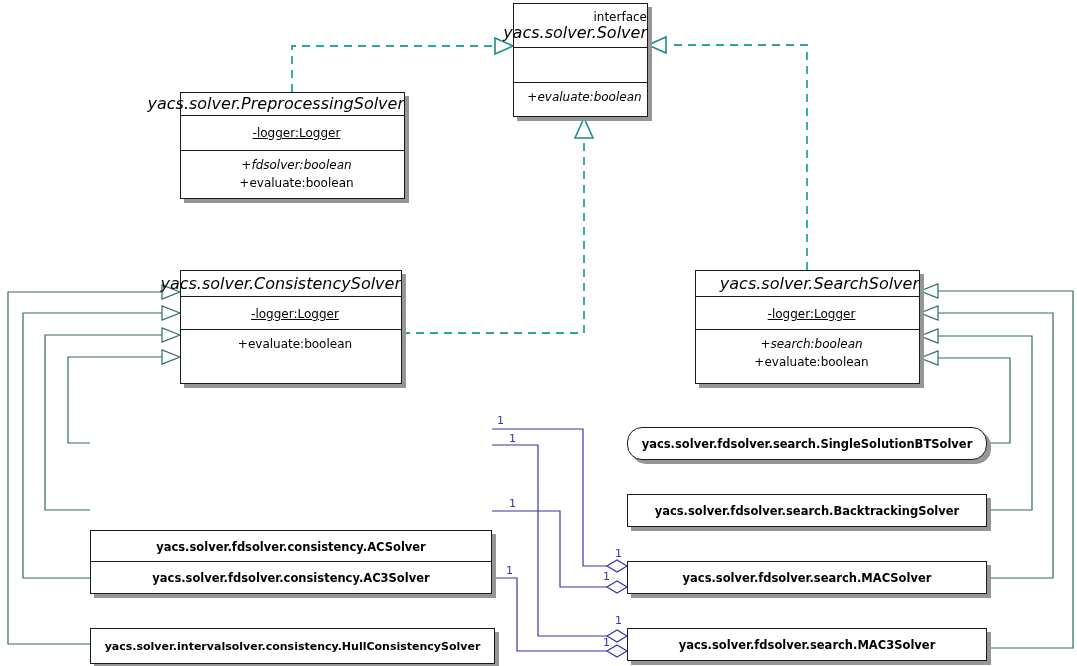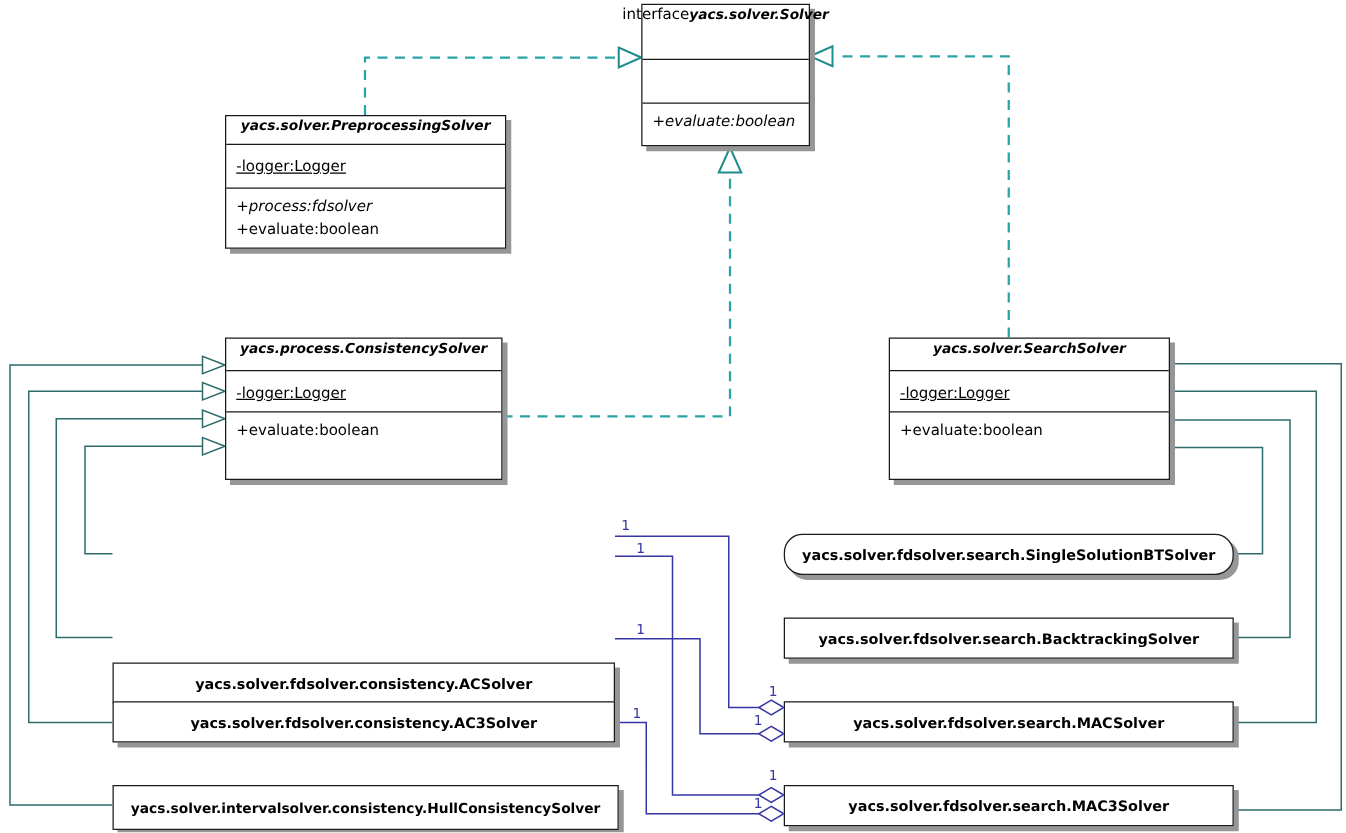--- a/index.html
+++ b/index.html
@@ -23,24 +23,24 @@
   #wires .real{stroke:var(--realization);fill:none;stroke-width:1.8;stroke-dasharray:8 6;}
   #wires .real-head{stroke:#1d8c8c;fill:#ffffff;stroke-width:1.6;}
   #wires .agg{stroke:var(--aggregation);fill:none;stroke-width:1.2;}
   #wires .agg-diamond{stroke:var(--aggregation);fill:#ffffff;stroke-width:1.2;}
 
   .uml-box{
     position:absolute;background:#ffffff;border:1px solid var(--box-border);
     box-shadow:4px 4px 0 var(--box-shadow);box-sizing:border-box;
   }
   .compartment{border-top:1px solid var(--box-border);box-sizing:border-box;}
-  .title-comp{border-top:none;display:flex;flex-direction:row;justify-content:center;align-items:flex-start;}
+  .title-comp{border-top:none;display:flex;flex-direction:column;justify-content:center;align-items:flex-end;}
   .stereotype{font-size:12px;line-height:15px;font-style:normal;}
-  .abstract-name{font-size:11px;font-weight:bold;font-style:italic;line-height:16px;white-space:nowrap;}
-  .member{font-size:12px;line-height:18px;padding-left:8px;white-space:nowrap;}
+  .abstract-name{font-size:16px;font-weight:normal;font-style:italic;line-height:16px;white-space:nowrap;}
+  .member{font-size:12px;line-height:18px;padding-left:8px;white-space:nowrap;text-align:center;}
   .attr-comp{padding-top:8px;}
   .method-comp{padding-top:5px;}
   .underlined{text-decoration:underline;}
   .italic{font-style:italic;}
   .concrete{display:flex;align-items:center;justify-content:center;}
   .concrete-name{font-size:11.5px;font-weight:bold;white-space:nowrap;}
   .concrete-name.small{font-size:11px;}
   .mult{
     position:absolute;color:var(--aggregation);font-size:11px;line-height:12px;
   }
@@ -129,45 +129,46 @@
   </div>
 
   <div class="uml-box" style="left:180px;top:92px;width:225px;height:107px;">
     <div class="compartment title-comp" style="height:22px;">
       <div class="abstract-name">yacs.solver.PreprocessingSolver</div>
     </div>
     <div class="compartment attr-comp" style="height:35px;">
       <div class="member underlined">-logger:Logger</div>
     </div>
     <div class="compartment method-comp" style="height:48px;">
-      <div class="member italic">+process:fdsolver</div>
+      <div class="member italic">+fdsolver:boolean</div>
       <div class="member">+evaluate:boolean</div>
     </div>
   </div>
 
   <div class="uml-box" style="left:180px;top:270px;width:222px;height:114px;">
     <div class="compartment title-comp" style="height:25px;">
-      <div class="abstract-name">yacs.process.ConsistencySolver</div>
+      <div class="abstract-name">yacs.solver.ConsistencySolver</div>
     </div>
     <div class="compartment attr-comp" style="height:33px;">
       <div class="member underlined">-logger:Logger</div>
     </div>
     <div class="compartment method-comp" style="height:54px;">
       <div class="member">+evaluate:boolean</div>
     </div>
   </div>
 
-  <div class="uml-box" style="left:695px;top:270px;width:225px;height:114px;margin-left:16px;">
+  <div class="uml-box" style="left:695px;top:270px;width:225px;height:114px;">
     <div class="compartment title-comp" style="height:25px;">
       <div class="abstract-name">yacs.solver.SearchSolver</div>
     </div>
     <div class="compartment attr-comp" style="height:33px;">
       <div class="member underlined">-logger:Logger</div>
     </div>
     <div class="compartment method-comp" style="height:54px;">
+      <div class="member italic">+search:boolean</div>
       <div class="member">+evaluate:boolean</div>
     </div>
   </div>
 
   <div class="uml-box concrete" style="left:90px;top:494px;width:402px;height:33px;margin-top:36px;">
     <div class="concrete-name">yacs.solver.fdsolver.consistency.ACSolver</div>
   </div>
   <div class="uml-box concrete" style="left:90px;top:561px;width:402px;height:33px;">
     <div class="concrete-name">yacs.solver.fdsolver.consistency.AC3Solver</div>
   </div>

